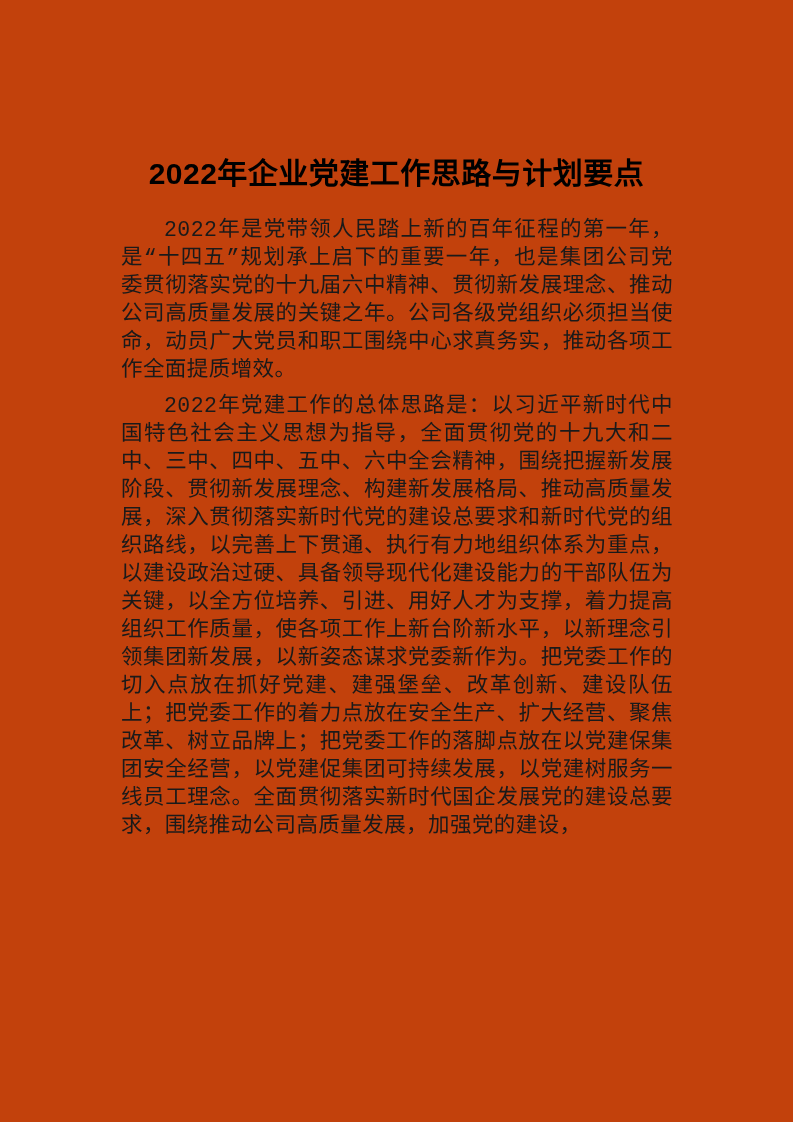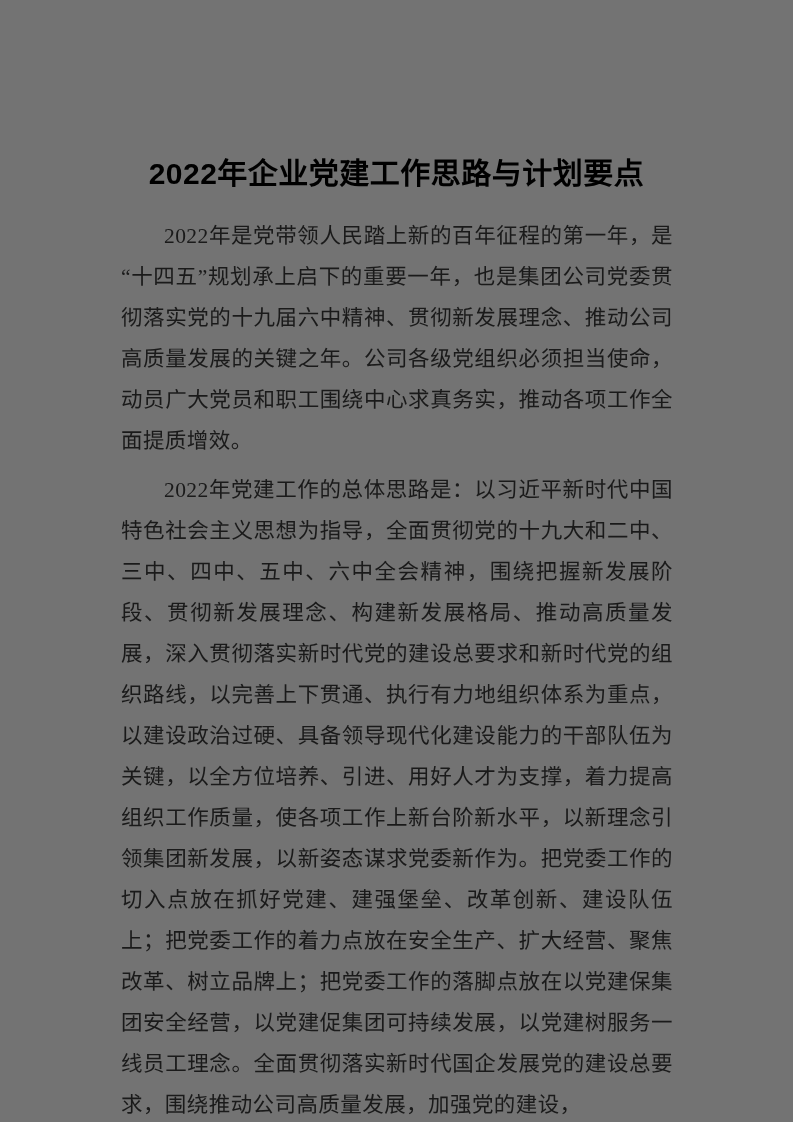--- a/index.html
+++ b/index.html
@@ -11,21 +11,21 @@
 
   body {
     font-family: "Liberation Serif", "DejaVu Serif", serif;
     -webkit-font-smoothing: antialiased;
   }
 
   .page {
     position: relative;
     width: 793px;
     height: 1122px;
-    background: #737373;
+    background: #c2410c;
     overflow: hidden;
     margin: 0 auto;
     box-sizing: border-box;
   }
 
   
   .doc-title {
     position: absolute;
     left: 0;
     right: 0;
@@ -44,23 +44,23 @@
   .doc-body {
     position: absolute;
     left: 121px;
     top: 216px;
     width: 552px;
   }
 
   .para {
     margin: 0;
     padding: 0;
-    font-family: Liberation Serif, serif;
+    font-family: Liberation Mono, monospace;
     font-size: 21.5px;
-    line-height: 41px;
+    line-height: 28px;
     color: #1a1a1a;
     text-align: justify;
     text-justify: inter-character;
     text-indent: 2em;
     letter-spacing: 0.02em;
     word-break: break-all;
     font-weight: 400;
   }
 
   .para + .para {

